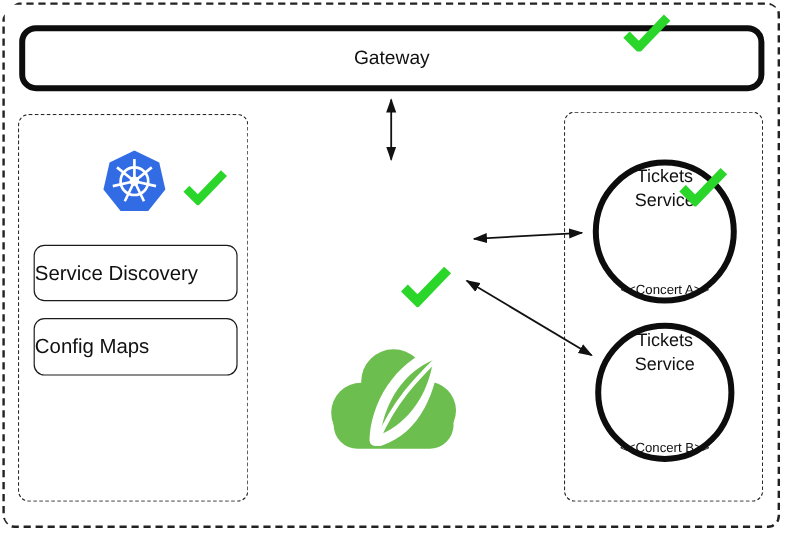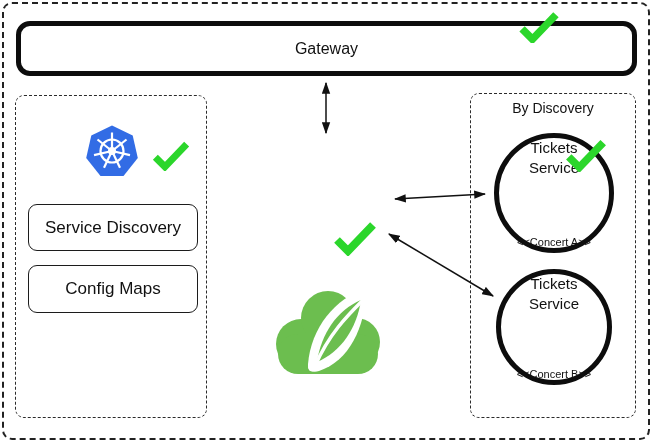--- a/index.html
+++ b/index.html
@@ -1,18 +1,18 @@
 <!DOCTYPE html>
 <html><head>
 <meta charset="utf-8">
 <style>
   html,body{margin:0;padding:0;background:#ffffff;}
   #canvas{
     position:relative;width:656px;height:446px;background:#ffffff;overflow:hidden;
-    font-family:"Liberation Sans", sans-serif;color:#111;
+    font-family:"Liberation Sans", sans-serif;color:#111;border-radius:25px;
   }
   .abs{position:absolute;}
   
   #outer-frame{
     left:2px;top:2px;width:648px;height:438px;
     border:2px dashed #222;border-radius:10px;box-sizing:border-box;
   }
   
   #gateway-box{
     left:16px;top:21px;width:621px;height:55px;box-sizing:border-box;
@@ -27,21 +27,21 @@
   }
   #left-panel{left:15px;top:95px;width:192px;height:323px;}
   #right-panel{left:470px;top:93px;width:166px;height:325px;}
   #right-panel-title{
     position:absolute;left:0;top:6px;width:100%;text-align:center;font-size:14px;
   }
   
   .pill-box{
     position:absolute;left:12px;width:170px;box-sizing:border-box;
     border:1.6px solid #1c1c1c;border-radius:9px;background:#fff;
-    display:flex;align-items:center;justify-content:center;font-size:17px;
+    display:flex;align-items:center;justify-content:flex-start;font-size:17px;
   }
   #service-discovery-box{top:108px;height:47px;}
   #config-maps-box{top:169px;height:48px;}
   
   .node-circle{
     position:absolute;box-sizing:border-box;border:5px solid #0d0d0d;border-radius:50%;
     background:#fff;display:flex;flex-direction:column;align-items:center;justify-content:space-between;
     text-align:center;
   }
   #concert-circle{left:266px;top:141px;width:122px;height:122px;}
@@ -111,21 +111,20 @@
       <circle cx="81" cy="58" r="24"></circle>
       <rect x="3" y="50" width="100" height="40" rx="20"></rect>
     </g>
     <path d="M 92,4 C 60,14 36,44 33,80 C 32.5,87 38,89 44,87 C 74,77 90,44 92,4 Z" fill="#ffffff"></path>
     <path d="M 86,16 C 62,26 46,50 42,78 C 66,68 82,44 86,16 Z" fill="#6cbe4f"></path>
     <path d="M 40,82 C 54,50 72,32 88,16" stroke="#ffffff" stroke-width="3.5" fill="none"></path>
     <circle cx="37.5" cy="83" r="4.5" fill="#ffffff"></circle>
   </svg>
 
   <div id="right-panel" class="abs dashed-panel">
-    <div id="right-panel-title">By Discovery</div>
 
     <div id="ticketsA-circle" class="node-circle">
       <div class="node-label">Tickets Service</div>
       <div class="node-stereotype">&lt;&lt;Concert A&gt;&gt;</div>
     </div>
     <svg id="ticketsA-check" viewBox="0 0 46 34">
       <polyline points="5,19 16,30 41,4" fill="none" stroke="#2bd62b" stroke-width="8"></polyline>
     </svg>
 
     <div id="ticketsB-circle" class="node-circle">

